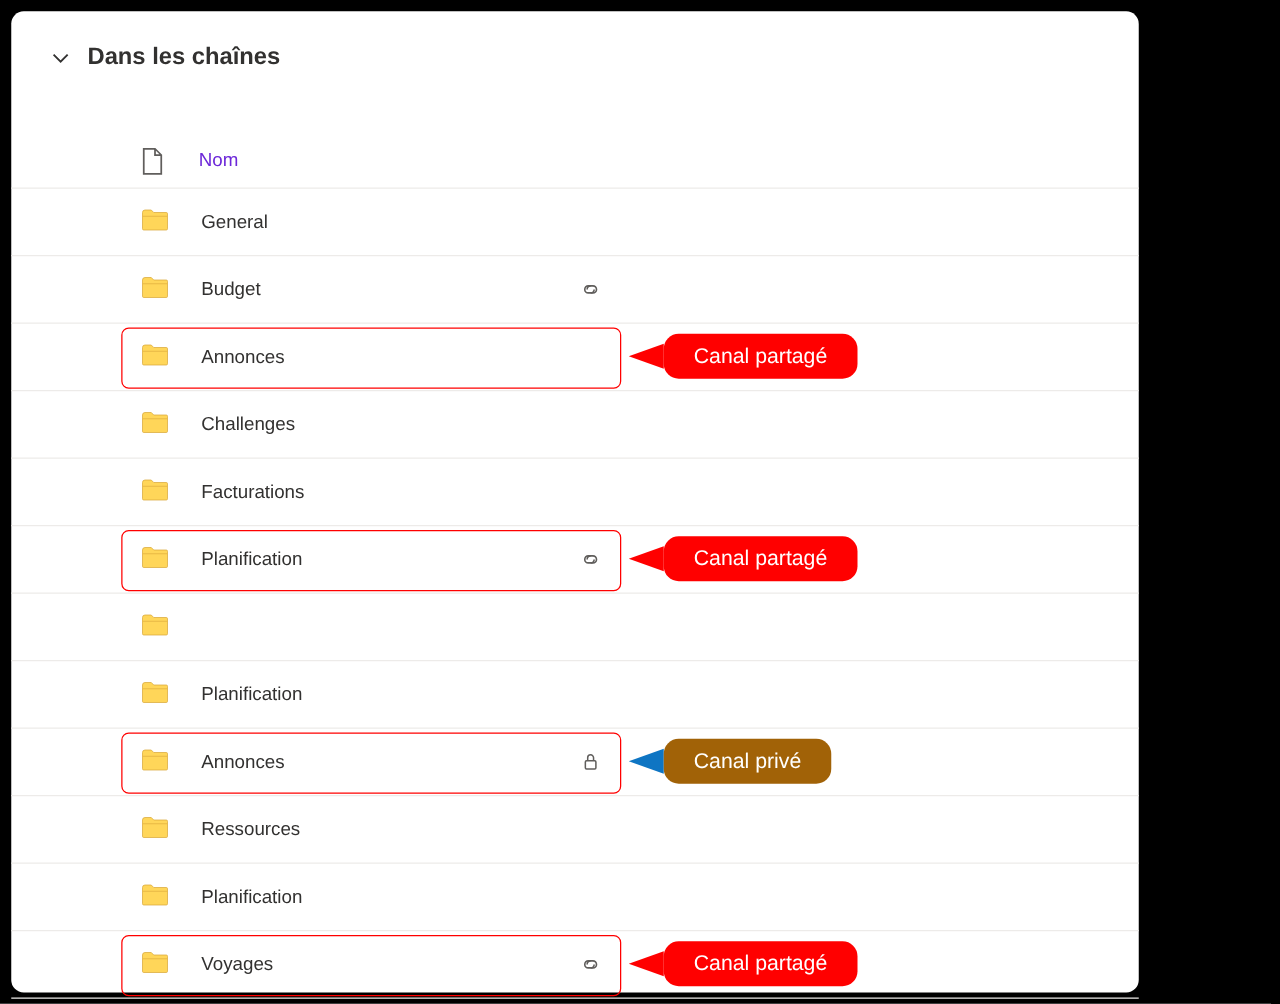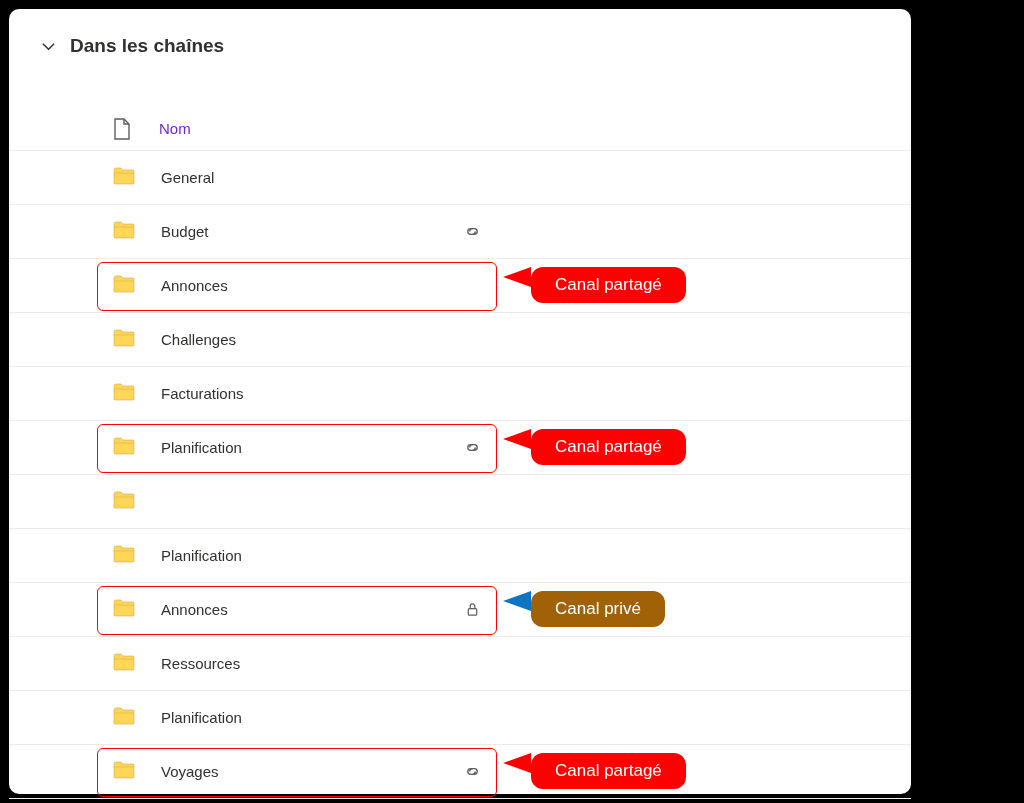--- a/index.html
+++ b/index.html
@@ -78,20 +78,21 @@
     left: 88px;
     width: 400px;
     height: 49px;
     border: 1.5px solid #ff0000;
     border-radius: 6px;
     pointer-events: none;
   }
   .callout-wrap {
     position: absolute;
     display: flex;
+    align-items: center;
     pointer-events: none;
   }
   .callout-arrow {
     width: 0; height: 0;
     border-top: 10px solid transparent;
     border-bottom: 10px solid transparent;
   }
   .callout-arrow.red { border-right: 28px solid #ff0000; }
   .callout-arrow.blue { border-right: 28px solid #0e75c3; }
   .callout {

